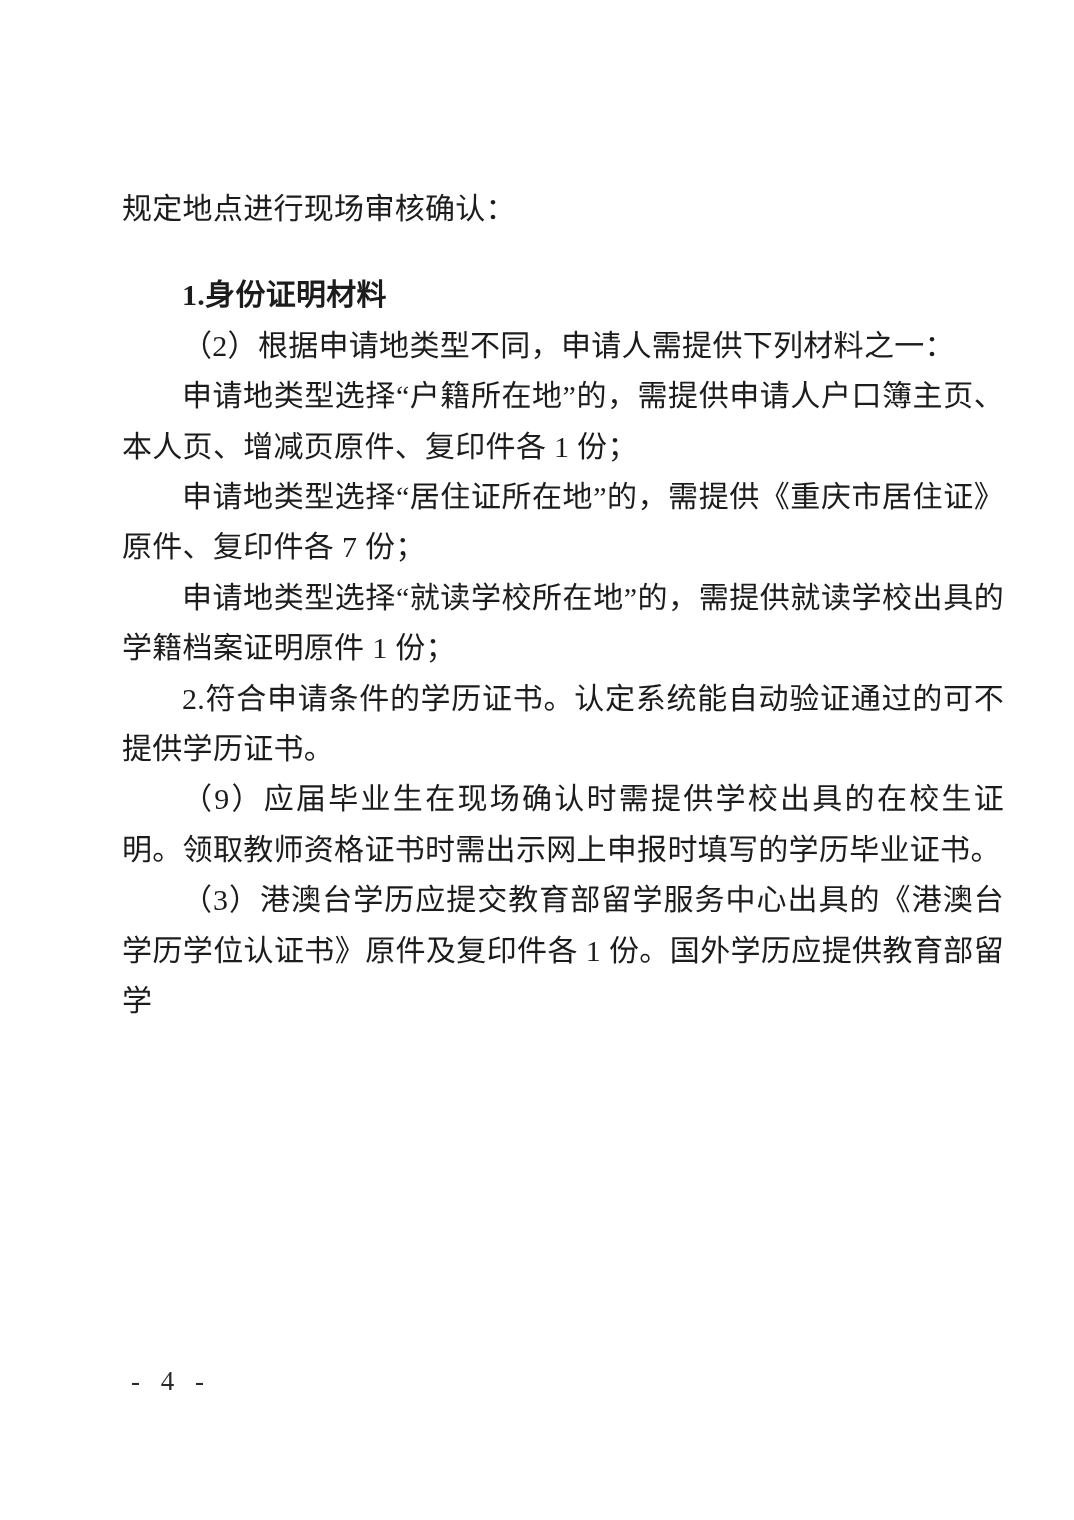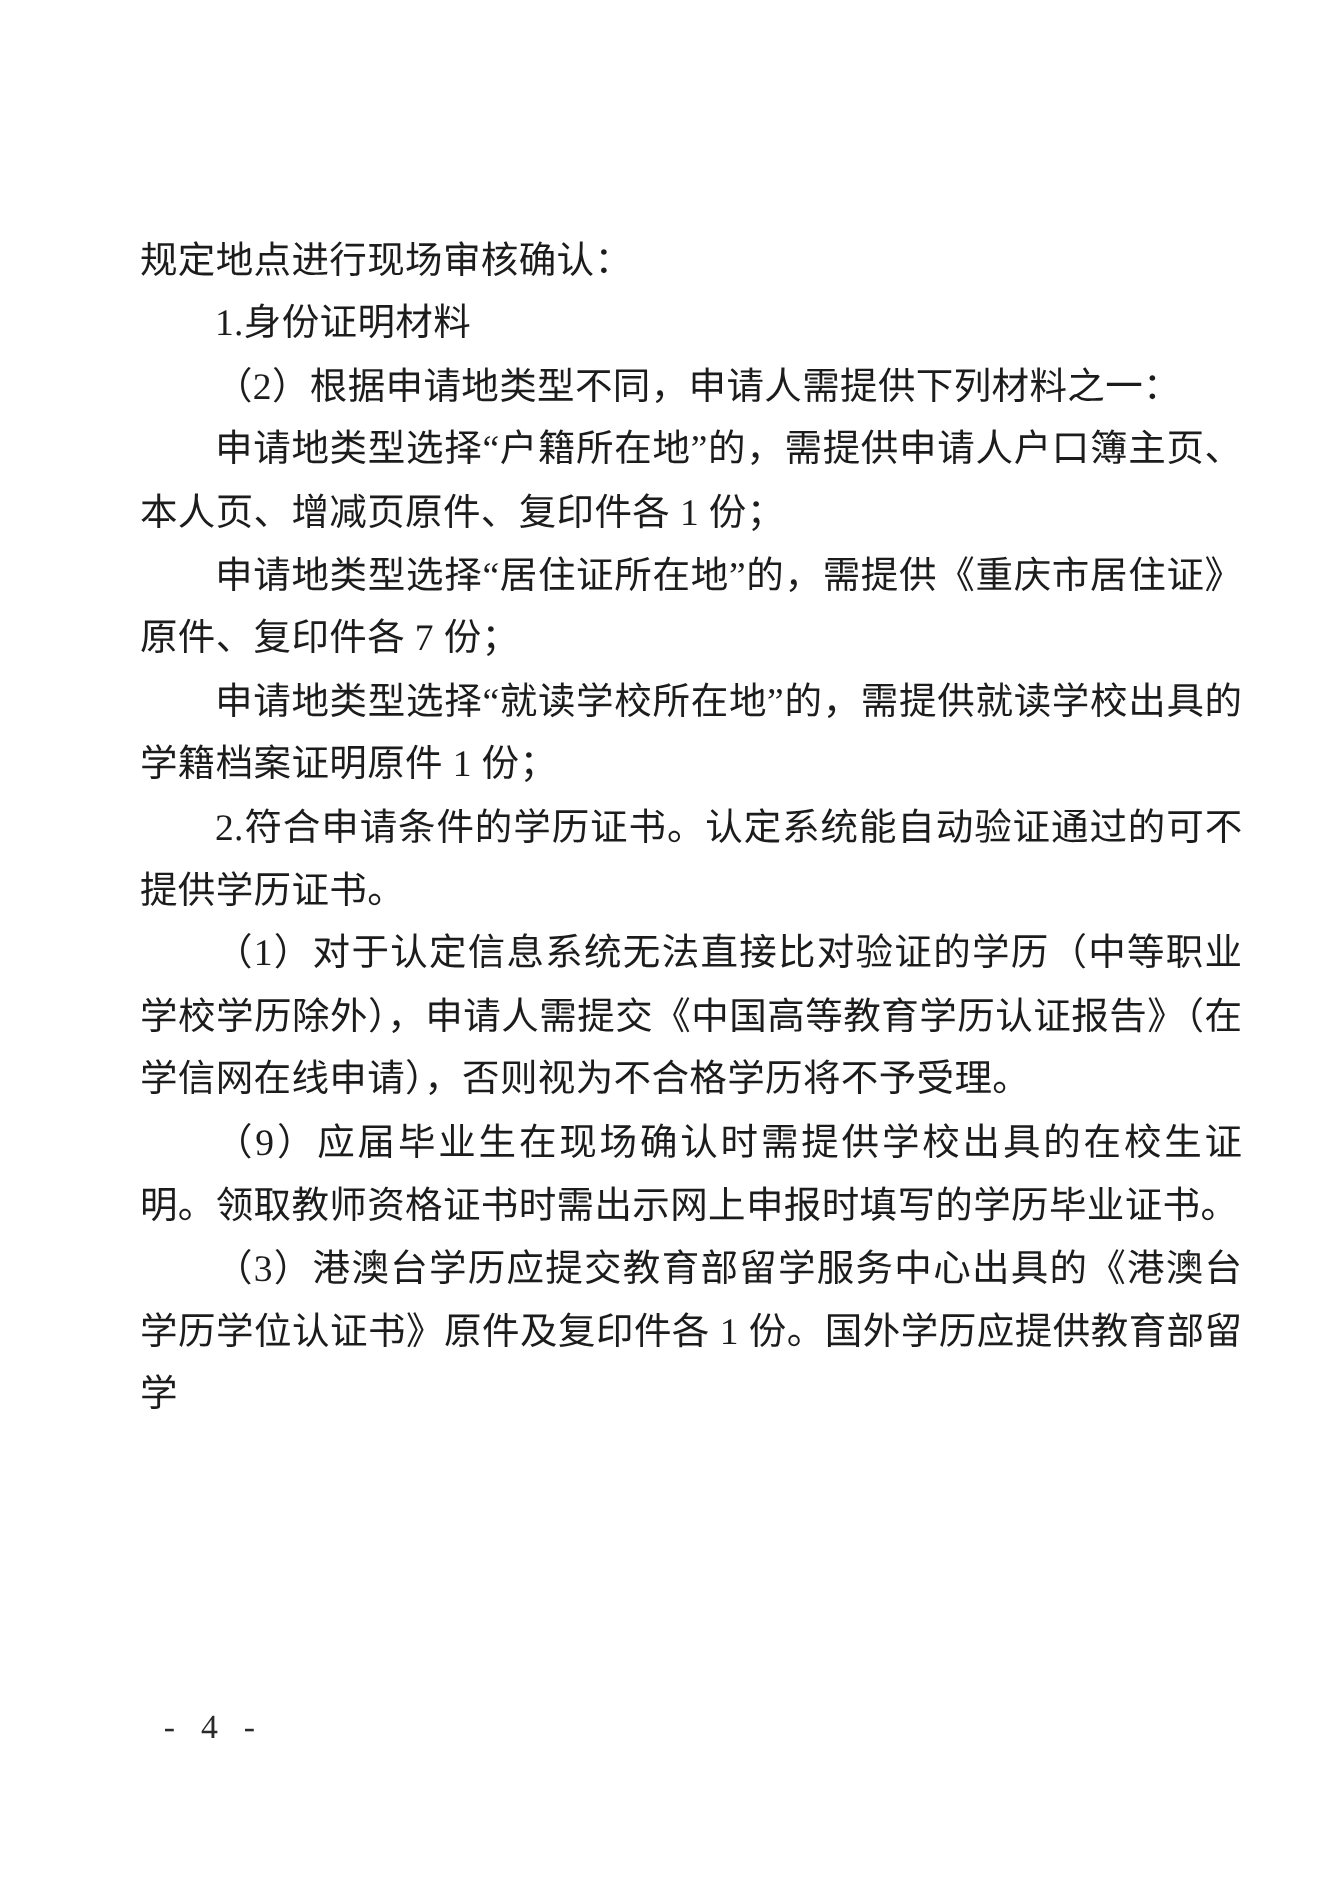--- a/index.html
+++ b/index.html
@@ -12,39 +12,40 @@
     position: relative;
     width: 1074px;
     height: 1520px;
     background: #ffffff;
     overflow: hidden;
     font-family: "Liberation Serif", serif;
     color: #1c1c1c;
   }
   .content {
     position: absolute;
-    left: 112px;
+    left: 122px;
     top: 184px;
     width: 882px;
   }
   .para {
     margin: 0;
     padding: 0;
     font-size: 30px;
     line-height: 50.4px;
     text-align: justify;
     text-indent: 2em;
     letter-spacing: 0.3px;
     word-break: break-all;
   }
   .para.no-indent {
     text-indent: 0;
   }
   .para.heading {
-    font-weight: normal;
+    font-weight: bold;
+    margin-top: 36px;
   }
   .bold-lead {
     font-weight: normal;
   }
   .page-footer {
     position: absolute;
     left: 131px;
     top: 1366px;
     font-size: 27px;
     letter-spacing: 7px;
@@ -68,21 +69,20 @@
 
     <p class="para">申请地类型选择“户籍所在地”的，需提供申请人户口簿主页、本人页、增减页原件、复印件各 1 份；</p>
 
     <p class="para">申请地类型选择“居住证所在地”的，需提供《重庆市居住证》原件、复印件各 7 份；</p>
 
     <p class="para">申请地类型选择“就读学校所在地”的，需提供就读学校出具的学籍档案证明原件 1 份；</p>
 
 
     <p class="para"><span class="bold-lead">2.符合申请条件的学历证书</span><span>。认定系统能自动验证通过的可不提供学历证书。</span></p>
 
-    <p class="para">（1）对于认定信息系统无法直接比对验证的学历（中等职业学校学历除外），申请人需提交《中国高等教育学历认证报告》（在学信网在线申请），否则视为不合格学历将不予受理。</p>
 
     <p class="para">（9）应届毕业生在现场确认时需提供学校出具的在校生证明。领取教师资格证书时需出示网上申报时填写的学历毕业证书。</p>
 
     <p class="para">（3）港澳台学历应提交教育部留学服务中心出具的《港澳台学历学位认证书》原件及复印件各 1 份。国外学历应提供教育部留学</p>
 
   </main>
 
   <footer class="page-footer">
     <span>- 4 -</span>
   </footer>

